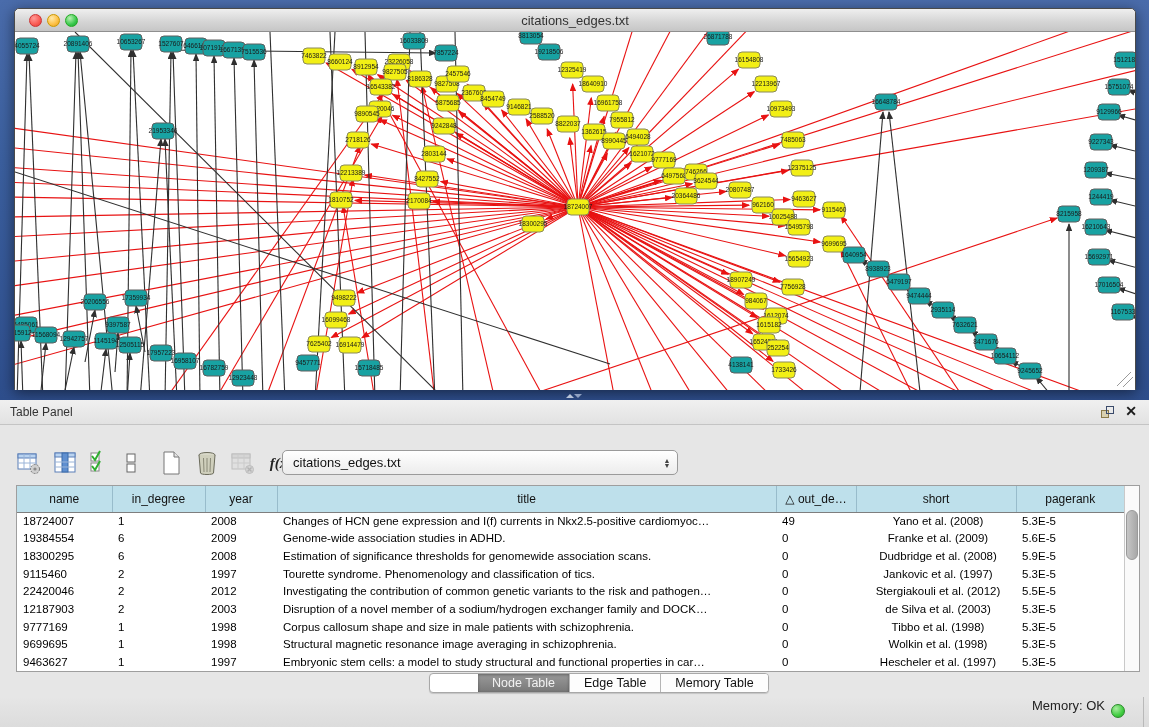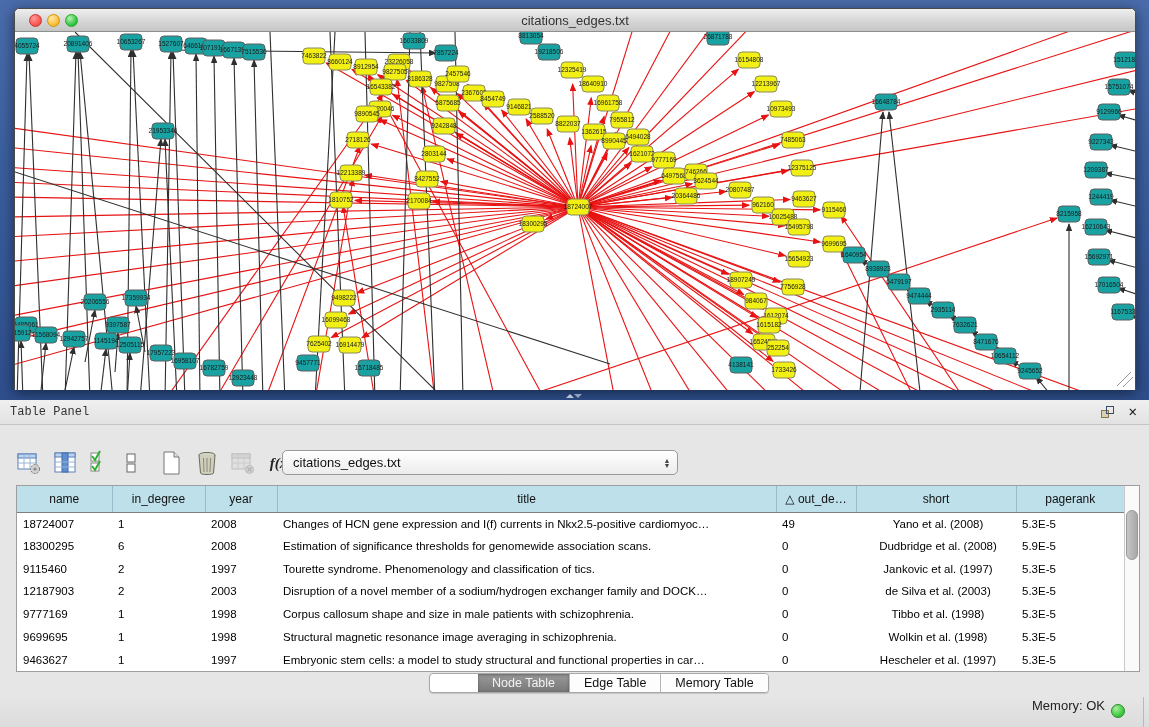--- a/index.html
+++ b/index.html
@@ -31,21 +31,21 @@
   .grip { stroke:#9a9a9a; stroke-width:1; }
   .splitter-handle { position:absolute; left:566px; top:393px; width:14px; height:6px; }
   .splitter-handle:before { content:""; position:absolute; left:0; top:1px;
     border-left:4px solid transparent; border-right:4px solid transparent; border-bottom:4px solid #b9c4d8; }
   .splitter-handle:after { content:""; position:absolute; left:8px; top:1px;
     border-left:4px solid transparent; border-right:4px solid transparent; border-top:4px solid #8fa0c0; }
 
   
   .table-panel { position:absolute; left:0; top:400px; width:1149px; height:327px; background:#e6e6e6; }
   .panel-header { position:absolute; left:0; top:0; width:100%; height:25px;
-    background:linear-gradient(180deg,#f0f0f0,#e2e2e2); border-bottom:1px solid #c4c4c4;font-family:Liberation Mono, monospace; }
+    background:linear-gradient(180deg,#f0f0f0,#e2e2e2); border-bottom:1px solid #c4c4c4; }
   .panel-header .ptitle { position:absolute; left:10px; top:5px; font-size:12px; color:#333; }
   .float-icon { position:absolute; right:34px; top:5px; width:15px; height:15px; }
   .close-icon { position:absolute; right:12px; top:3px; font-size:14px; font-weight:bold; color:#1a1a1a; cursor:default; }
 
   .toolbar { position:absolute; left:14px; top:46px; height:34px; display:flex; align-items:center; }
   .tbtn { width:30px; height:30px; border:none; background:transparent; padding:2px; margin-right:6px; }
   .tbtn.dim { opacity:.45; }
   .tbtn svg { display:block; }
   .fn { font-family:"Liberation Serif",serif; font-style:italic; font-weight:bold; font-size:15px; color:#222;
         width:34px; text-align:center; }
@@ -844,36 +844,54 @@
           <tr>
             <td class="c0">18724007</td>
             <td class="c1">1</td>
             <td class="c2">2008</td>
             <td class="c3">Changes of HCN gene expression and I(f) currents in Nkx2.5-positive cardiomyoc…</td>
             <td class="c4">49</td>
             <td class="c5">Yano et al. (2008)</td>
             <td class="c6">5.3E-5</td>
           </tr>
           <tr>
+            <td class="c0">19384554</td>
+            <td class="c1">6</td>
+            <td class="c2">2009</td>
+            <td class="c3">Genome-wide association studies in ADHD.</td>
+            <td class="c4">0</td>
+            <td class="c5">Franke et al. (2009)</td>
+            <td class="c6">5.6E-5</td>
+          </tr>
+          <tr>
             <td class="c0">18300295</td>
             <td class="c1">6</td>
             <td class="c2">2008</td>
             <td class="c3">Estimation of significance thresholds for genomewide association scans.</td>
             <td class="c4">0</td>
             <td class="c5">Dudbridge et al. (2008)</td>
             <td class="c6">5.9E-5</td>
           </tr>
           <tr>
             <td class="c0">9115460</td>
             <td class="c1">2</td>
             <td class="c2">1997</td>
             <td class="c3">Tourette syndrome. Phenomenology and classification of tics.</td>
             <td class="c4">0</td>
             <td class="c5">Jankovic et al. (1997)</td>
             <td class="c6">5.3E-5</td>
+          </tr>
+          <tr>
+            <td class="c0">22420046</td>
+            <td class="c1">2</td>
+            <td class="c2">2012</td>
+            <td class="c3">Investigating the contribution of common genetic variants to the risk and pathogen…</td>
+            <td class="c4">0</td>
+            <td class="c5">Stergiakouli et al. (2012)</td>
+            <td class="c6">5.5E-5</td>
           </tr>
           <tr>
             <td class="c0">12187903</td>
             <td class="c1">2</td>
             <td class="c2">2003</td>
             <td class="c3">Disruption of a novel member of a sodium/hydrogen exchanger family and DOCK…</td>
             <td class="c4">0</td>
             <td class="c5">de Silva et al. (2003)</td>
             <td class="c6">5.3E-5</td>
           </tr>

